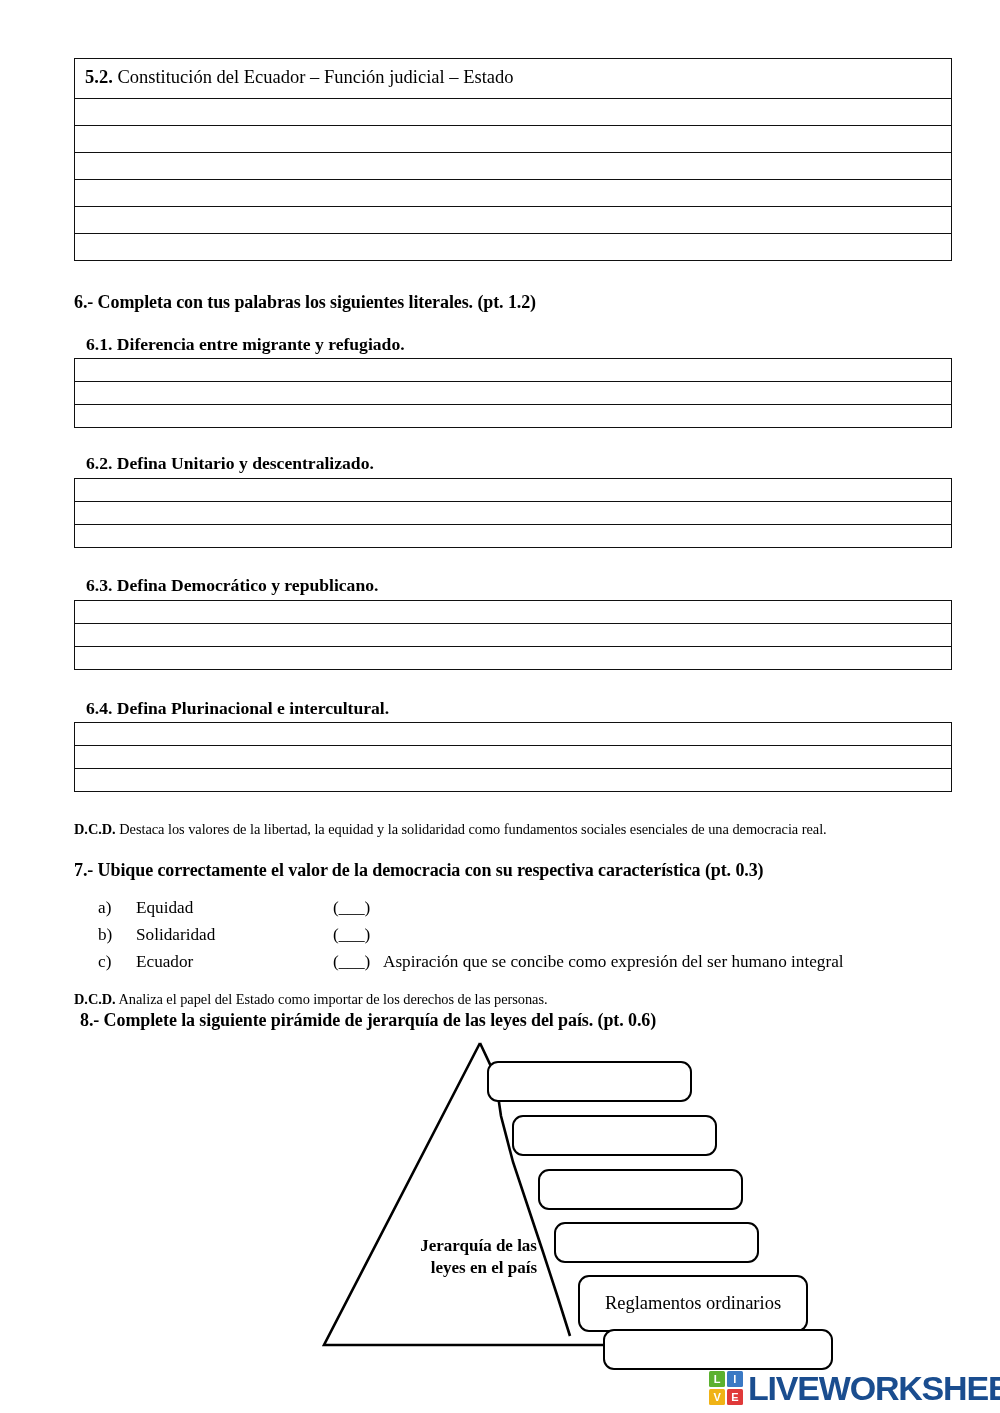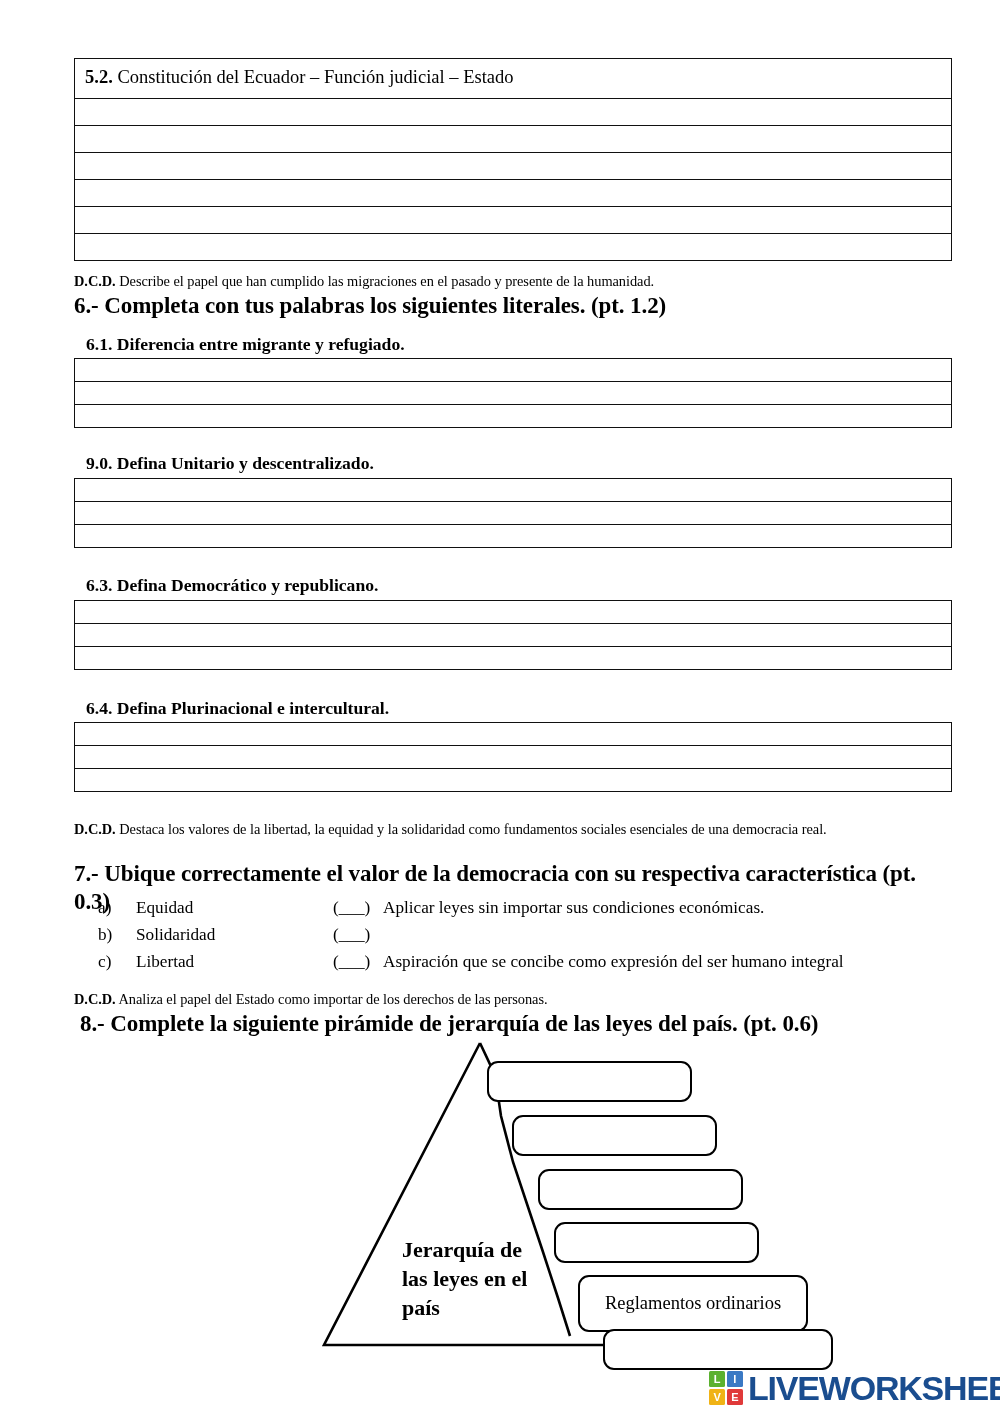--- a/index.html
+++ b/index.html
@@ -48,21 +48,21 @@
   .dcd {
     position: absolute;
     font-size: 14.4px;
     line-height: 1.30;
     letter-spacing: -0.05px;
   }
   .dcd b { font-weight: bold; }
 
   .qhead {
     position: absolute;
-    font-size: 23px;
+    font-size: 18px;
     font-weight: bold;
     line-height: 1.2;
     letter-spacing: -0.1px;
   }
 
   .subhead {
     position: absolute;
     font-size: 17.6px;
     font-weight: bold;
     line-height: 1.2;
@@ -116,23 +116,23 @@
     font-size: 18.5px;
     line-height: 1.15;
     white-space: nowrap;
   }
 
   #pyr-center-label {
     position: absolute;
     left: 100px;
     top: 205px;
     width: 135px;
-    text-align: left;
-    font-weight: bold;
-    font-size: 22px;
+    text-align: right;
+    font-weight: bold;
+    font-size: 17px;
     line-height: 1.32;
   }
 
   
   #lw-logo {
     position: absolute;
     left: 697px;
     top: 1368px;
     height: 40px;
     display: flex;
@@ -190,40 +190,39 @@
         </tr>
     <tr>
           <td style="height:26px;"></td>
         </tr>
     <tr>
           <td style="height:26px;"></td>
         </tr>
   </tbody>
     </table>
 
-  <div class="dcd" style="left:62px; top:272px; width:880px;"><b>D.C.D.</b><span> Describe el papel que han cumplido las migraciones en el pasado y presente de la humanidad.</span></div>
 
   <div class="qhead" style="left:62px; top:292px; width:880px;">6.- Completa con tus palabras los siguientes literales.  (pt. 1.2)</div>
 
   <div class="subhead" style="left:74px; top:334px;">6.1. Diferencia entre migrante y refugiado.</div>
   <table class="ans-table" style="left:62px; top:358px; width:878px;">
     <tbody>
         <tr>
           <td style="height:22px;"></td>
         </tr>
     <tr>
           <td style="height:22px;"></td>
         </tr>
     <tr>
           <td style="height:22px;"></td>
         </tr>
   </tbody>
     </table>
 
-  <div class="subhead" style="left:74px; top:453px;">9.0. Defina Unitario y descentralizado.</div>
+  <div class="subhead" style="left:74px; top:453px;">6.2. Defina Unitario y descentralizado.</div>
   <table class="ans-table" style="left:62px; top:478px; width:878px;">
     <tbody>
         <tr>
           <td style="height:22px;"></td>
         </tr>
     <tr>
           <td style="height:22px;"></td>
         </tr>
     <tr>
           <td style="height:22px;"></td>
@@ -262,30 +261,29 @@
     </table>
 
   <div class="dcd" style="left:62px; top:820px; width:880px;"><b>D.C.D.</b><span> Destaca los valores de la libertad, la equidad y la solidaridad como fundamentos sociales esenciales de una democracia real.</span></div>
 
   <div class="qhead" style="left:62px; top:860px; width:880px;">7.- Ubique correctamente el valor de la democracia con su respectiva característica (pt. 0.3)</div>
 
   <div class="match-row" style="left:86px; top:898px; width:870px; height:24px;">
     <span class="match-letter">a)</span>
     <span class="match-term">Equidad</span>
     <span class="match-paren">(___)</span>
-    <span class="match-desc">Aplicar leyes sin importar sus condiciones económicas.</span>
   </div>
   <div class="match-row" style="left:86px; top:925px; width:870px; height:24px;">
     <span class="match-letter">b)</span>
     <span class="match-term">Solidaridad</span>
     <span class="match-paren">(___)</span>
   </div>
   <div class="match-row" style="left:86px; top:952px; width:870px; height:24px;">
     <span class="match-letter">c)</span>
-    <span class="match-term">Libertad</span>
+    <span class="match-term">Ecuador</span>
     <span class="match-paren">(___)</span>
     <span class="match-desc">Aspiración que se concibe como expresión del ser humano integral</span>
   </div>
 
   <div class="dcd" style="left:62px; top:990px; width:880px;"><b>D.C.D.</b><span> Analiza el papel del Estado como importar de los derechos de las personas.</span></div>
 
   <div class="qhead" style="left:68px; top:1010px; width:880px;">8.- Complete la siguiente pirámide de jerarquía de las leyes del país. (pt. 0.6)</div>
 
   <div id="pyramid-area">
 

